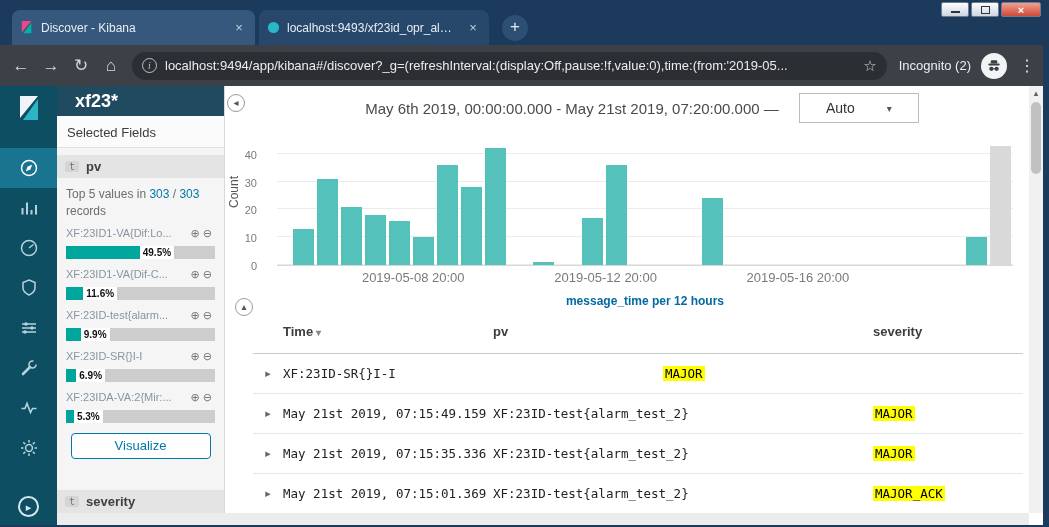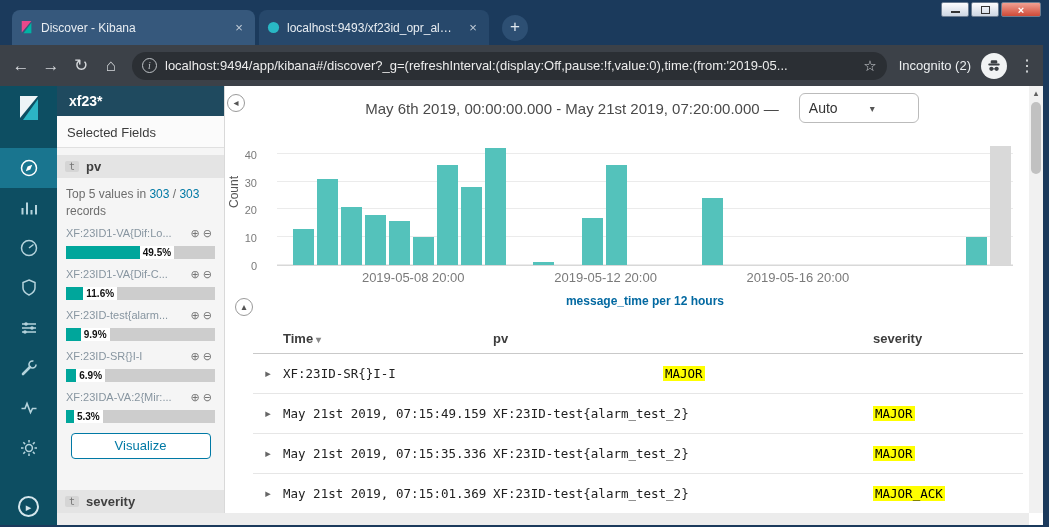--- a/index.html
+++ b/index.html
@@ -50,22 +50,22 @@
   .rail-logo { height:44px; display:flex; align-items:center; justify-content:center; }
   .rail-items { margin-top:18px; }
   .rail-item { height:40px; display:flex; align-items:center; justify-content:center; }
   .rail-item.active { background:#19758f; }
   .rail-collapse { position:absolute; bottom:8px; left:0; width:57px; display:flex; justify-content:center; }
   .rail-collapse .circ { width:21px; height:21px; border:2px solid #d5e6ec; border-radius:50%; color:#d5e6ec;
                          font-size:11px; text-align:center; line-height:18px; }
 
   
   .sidebar { position:absolute; left:57px; top:0; width:168px; bottom:12px; background:#f5f5f5; border-right:1px solid #d9d9d9; }
-  .idx-header { height:30px; background:#1f4a5f; color:#fff; font-weight:bold; font-size:14px; display:flex;
-                align-items:center; padding:0 12px; }
+  .idx-header { height:30px; background:#1f4a5f; color:#fff; font-weight:bold; font-size:18px; display:flex;
+                align-items:center; padding:0 18px; }
   .sel-label { padding:9px 10px 7px; font-size:13px; color:#3c3c3c; border-bottom:1px solid #e0e0e0; background:#fbfbfb; }
   .field-row { margin-top:7px; background:#e4e4e4; padding:4px 8px; display:flex; align-items:center; gap:7px; }
   .ftype { font-family:"DejaVu Sans Mono", monospace; font-size:10px; color:#767676; background:#d5d5d5;
            padding:0 4px; border-radius:2px; }
   .fname { font-size:13px; font-weight:bold; color:#404040; }
   .popular { padding:8px 9px 0; font-size:12px; color:#6d6d6d; line-height:1.45; }
   .lnk { color:#0079a5; }
   #top-values { padding:6px 9px 0; }
   .tv { margin-bottom:9px; }
   .tv-head { display:flex; justify-content:space-between; align-items:center; }
@@ -80,41 +80,41 @@
 
   
   .main { position:absolute; left:225px; top:0; right:14px; bottom:14px; background:#fff; }
   .clps { position:absolute; width:18px; height:18px; border-radius:50%; border:1px solid #9a9a9a; background:#fff;
           color:#555; font-size:10px; text-align:center; line-height:16px; z-index:5; }
   .clps.left { left:2px; top:8px; }
   .clps.up { left:10px; top:212px; }
   .main-header { position:absolute; top:6px; left:30px; right:0; height:32px; display:flex; align-items:center;
                  justify-content:center; gap:20px; }
   .timerange { font-size:15px; color:#4a4a4a; white-space:nowrap; }
-  .interval-select { width:120px; height:30px; border:1px solid #bbb; border-radius:6px; background:#fff; display:flex;
-                     align-items:center; justify-content:flex-start; padding:0 9px; font-size:14px; color:#333;gap:32px; }
+  .interval-select { width:120px; height:30px; border:1px solid #bbb; border-radius:0; background:#fff; display:flex;
+                     align-items:center; justify-content:center; padding:0 9px; font-size:14px; color:#333;gap:32px; }
   .interval-select .caret { font-size:10px; color:#555; }
 
   
   .chart { position:absolute; left:0; right:10px; top:50px; height:176px; }
   .ylab { position:absolute; left:2px; top:72px; transform:rotate(-90deg); transform-origin:left top;
           font-size:12px; color:#555; }
   #yaxis { position:absolute; left:16px; width:28px; top:4px; bottom:46px; }
   .ytick { position:absolute; right:12px; font-size:11px; color:#7a7a7a; }
   #plot { position:absolute; left:52px; right:6px; top:4px; bottom:46px; border-bottom:1px solid #d8d8d8; }
   .gline { position:absolute; left:0; right:0; height:1px; background:#ebebeb; }
   .bar { position:absolute; bottom:0; }
   #xlabels { position:absolute; left:52px; right:6px; bottom:26px; height:16px; }
   .xtick { position:absolute; transform:translateX(-50%); font-size:13px; color:#7a7a7a; white-space:nowrap; }
   .xtitle { position:absolute; left:52px; right:6px; bottom:4px; text-align:center; font-size:12px; font-weight:bold;
             color:#0369a1; }
 
   
   .dtable { position:absolute; left:28px; right:6px; top:238px; bottom:0; overflow:hidden; font-size:13px; }
-  .thead { display:flex; align-items:center; height:30px; border-bottom:1px solid #c9c9c9; color:#3d3d3d; font-weight:bold; }
+  .thead { display:flex; height:30px; border-bottom:1px solid #c9c9c9; color:#3d3d3d; font-weight:bold; }
   .c-exp { flex:0 0 30px; text-align:center; color:#666; font-size:11px; }
   .c-time { flex:0 0 210px; }
   .c-pv { flex:0 0 380px; }
   .c-sev { flex:1; }
   .sorter { font-size:10px; color:#888; margin-left:3px; }
   .trow { display:flex; align-items:center; height:40px; border-bottom:1px solid #e6e6e6; }
   .tc { font-family:"DejaVu Sans Mono", monospace; font-size:12.5px; color:#222; white-space:nowrap; overflow:hidden; }
   .tc mark { padding:0 2px; font-family:"DejaVu Sans Mono", monospace; }
 
   

